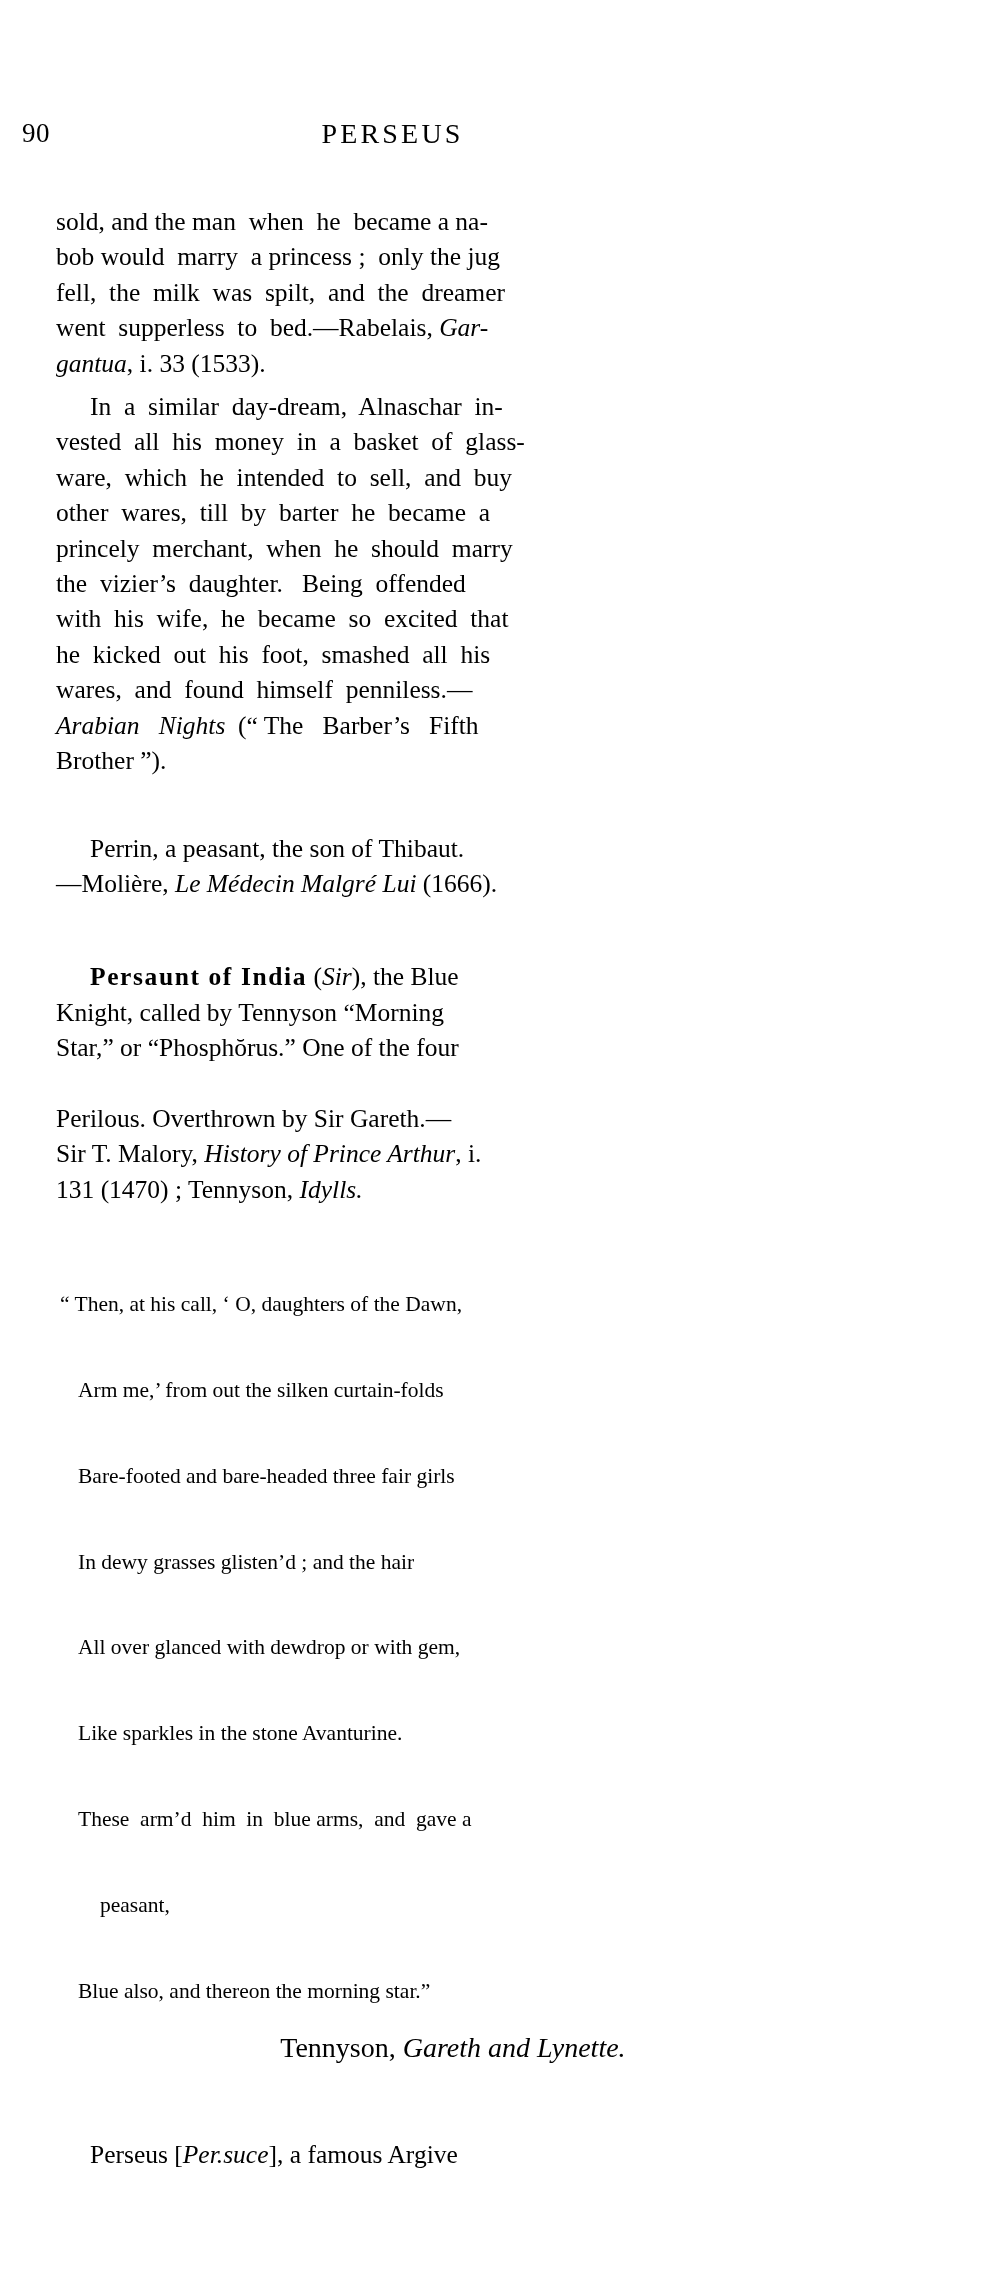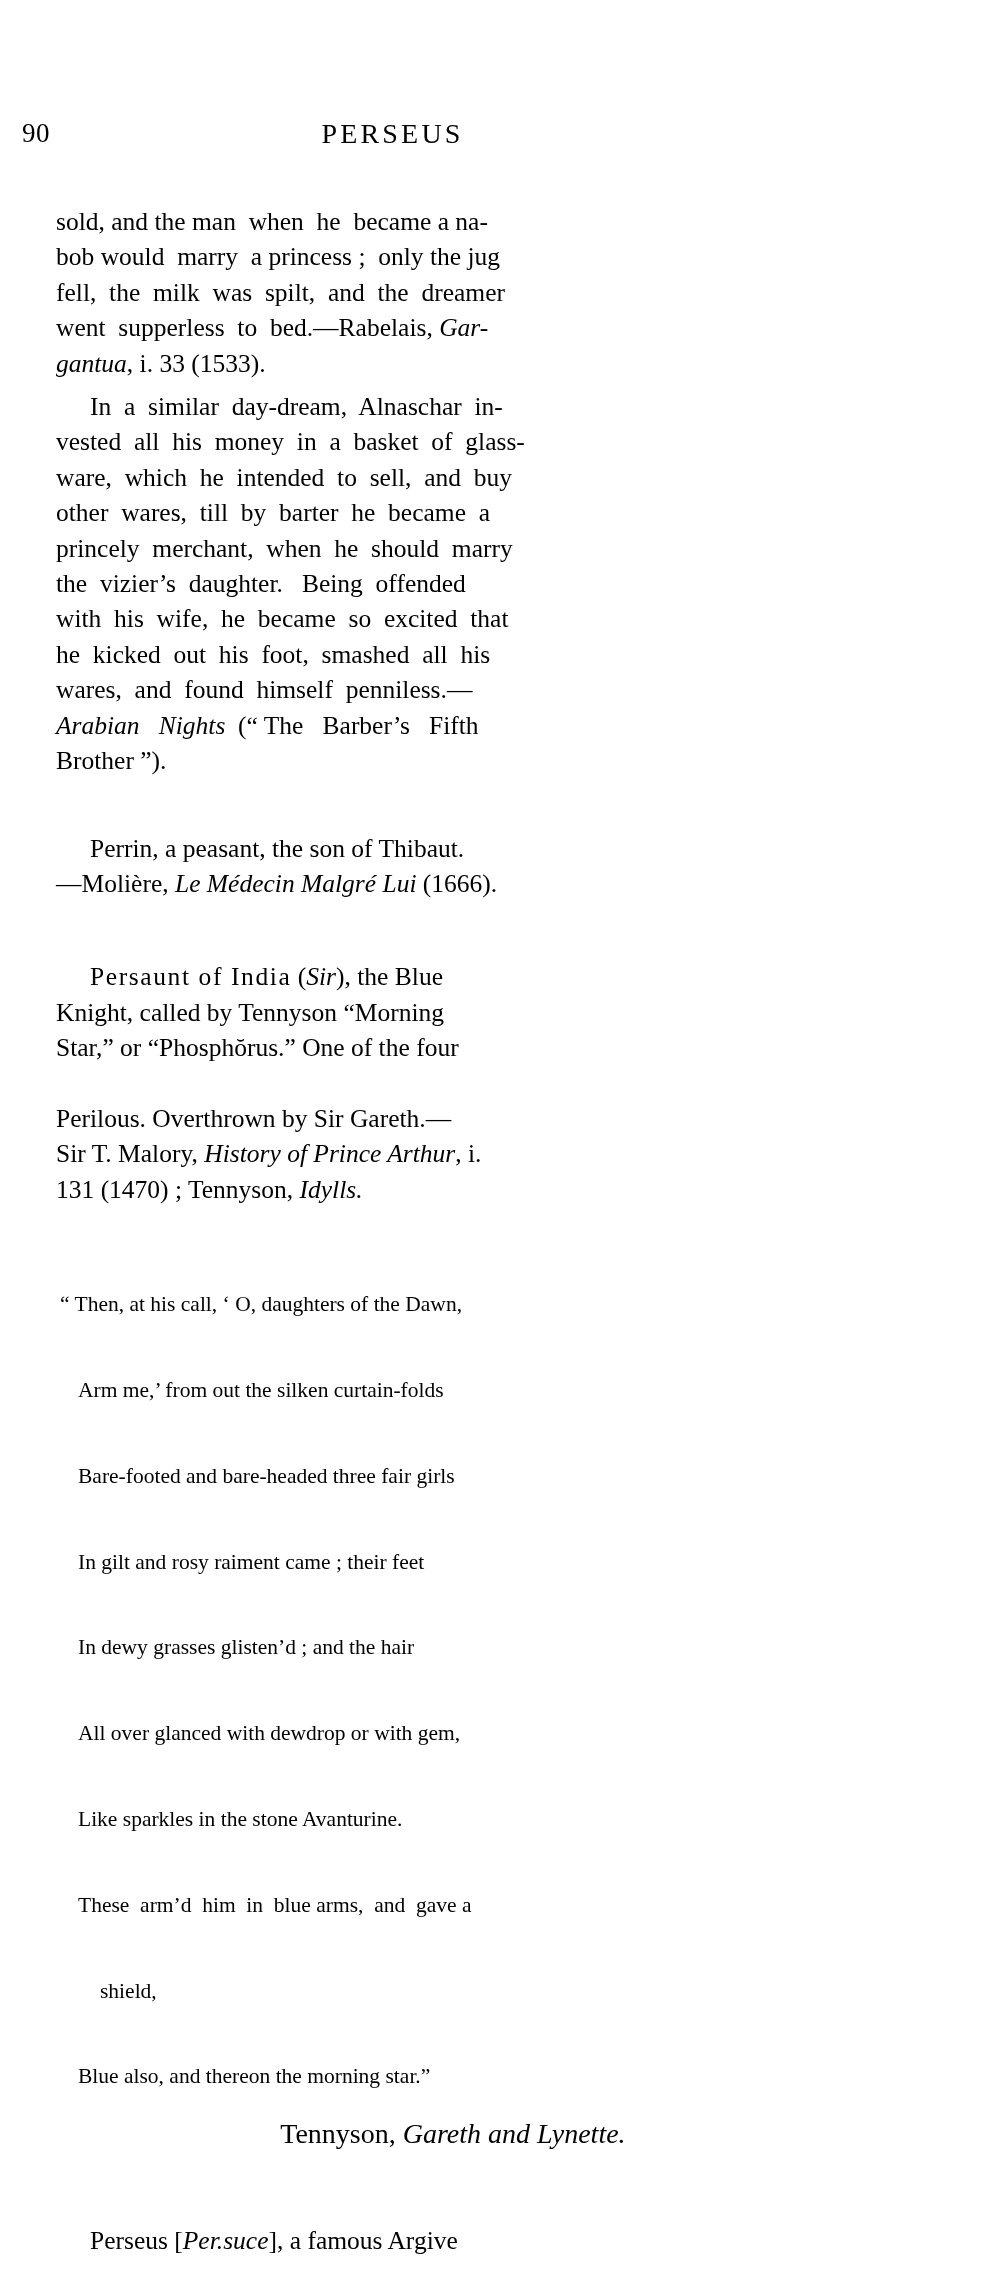--- a/index.html
+++ b/index.html
@@ -69,21 +69,21 @@
   }
   .gap-sm { height: 18px; }
   .gap-lg { height: 44px; }
   .gap-xl { height: 50px; }
 
   .it { font-style: italic; }
   .hw {
     font-weight: normal;
   }
   .hw-sp {
-    font-weight: normal;
+    font-weight: bold;
     letter-spacing: 1.6px;
   }
   .lead { display: inline-block; width: 34px; }
 
   
   .verse {
     font-size: 21.5px;
     line-height: 28.6px;
     margin: 0;
     white-space: pre;
@@ -150,26 +150,25 @@
       <span>Sir T. Malory, </span><span class="it">History of Prince Arthur</span><span>, i.</span><br>
       <span>131 (1470) ; Tennyson, </span><span class="it">Idylls.</span>
     </div>
 
     <div class="gap-sm"></div>
 
     <div class="verse">
       <span class="ln quote-open">“ Then, at his call, ‘ O, daughters of the Dawn,</span>
       <span class="ln i1">Arm me,’ from out the silken curtain-folds</span>
       <span class="ln i1">Bare-footed and bare-headed three fair girls</span>
-      <span class="ln i1">In gilt and rosy raiment came ; their feet</span>
       <span class="ln i1">In dewy grasses glisten’d ; and the hair</span>
       <span class="ln i1">All over glanced with dewdrop or with gem,</span>
       <span class="ln i1">Like sparkles in the stone Avanturine.</span>
       <span class="ln i1">These  arm’d  him  in  blue arms,  and  gave a</span>
-      <span class="ln i2">shield,</span>
+      <span class="ln i2">peasant,</span>
       <span class="ln i1">Blue also, and thereon the morning star.”</span>
       <span class="attrib"><span>Tennyson, </span><span class="it">Gareth and Lynette.</span></span>
     </div>
 
     <div class="gap-lg"></div>
 
     <div class="para entry">
       <span class="lead"></span><span class="hw">Perseus</span><span> [</span><span class="it">Per.suce</span><span>], a famous  Argive</span><br>
       <br>
       <br>

